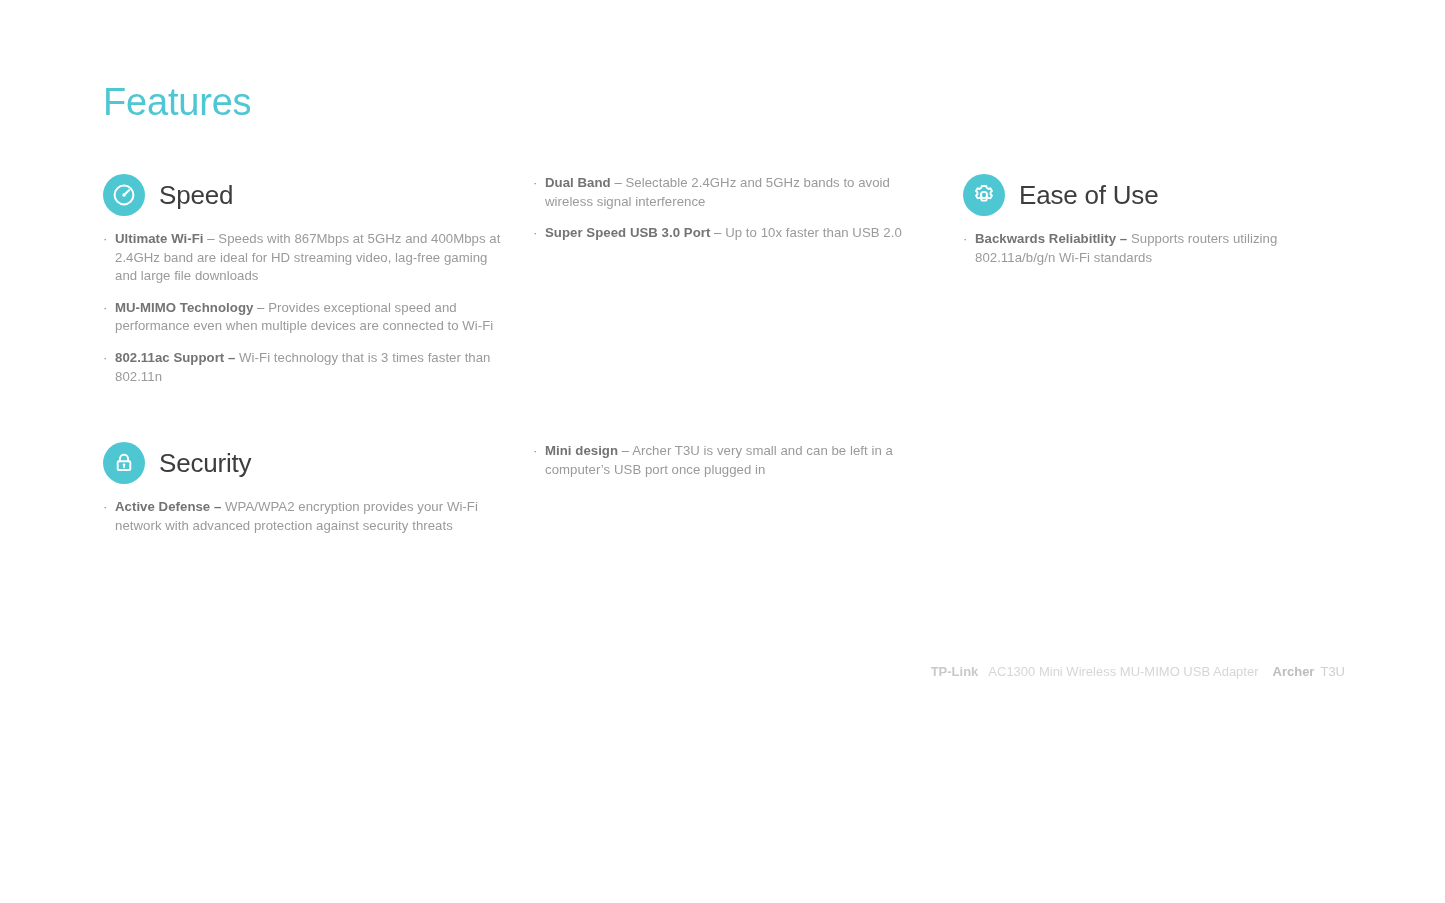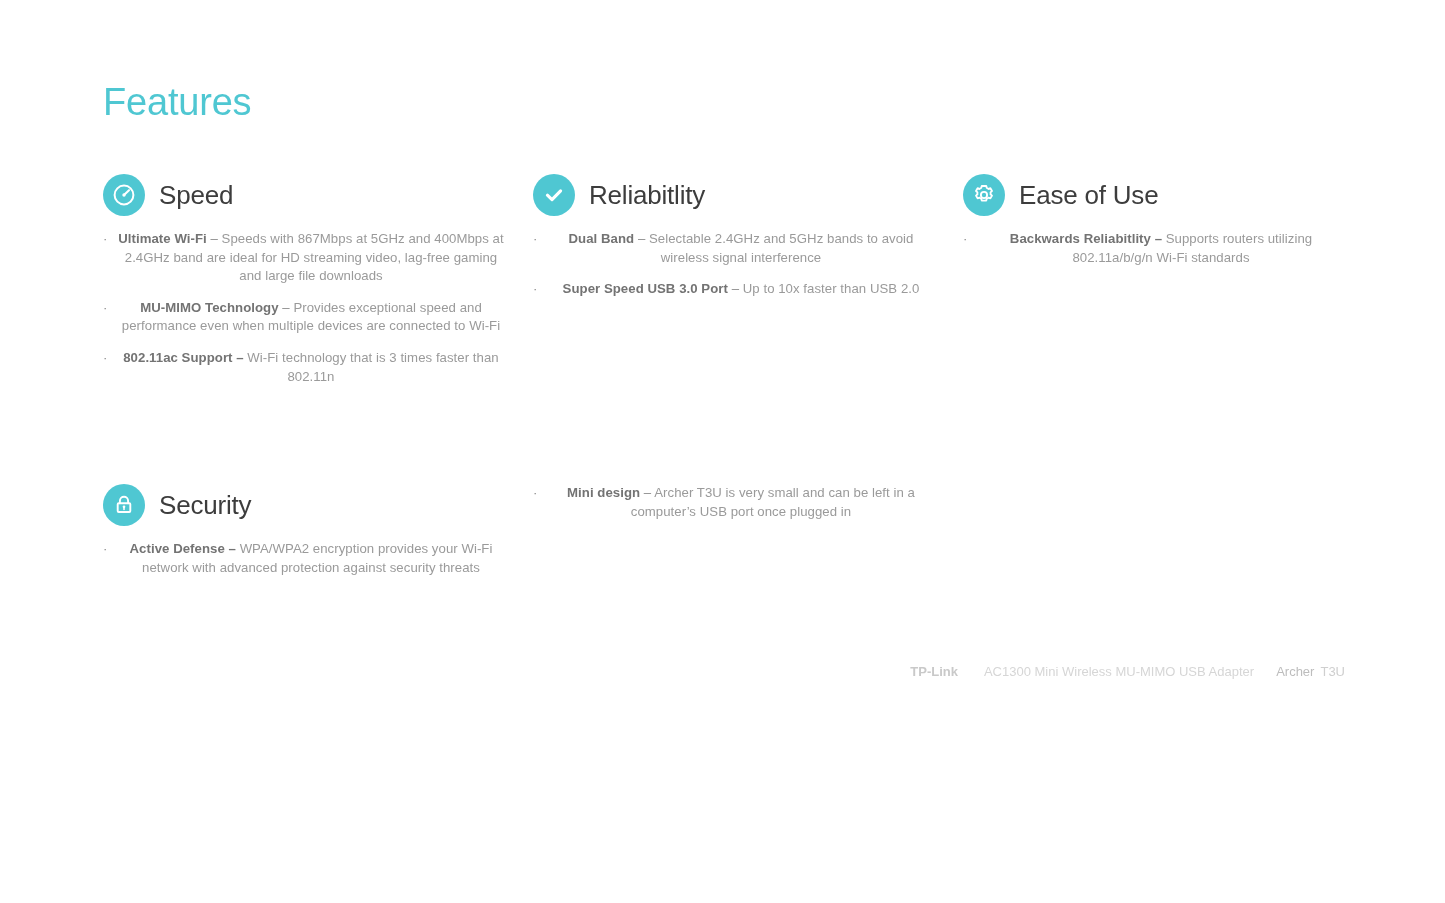--- a/index.html
+++ b/index.html
@@ -35,28 +35,27 @@
   
   .grid {
     position: absolute;
     left: 103px;
     top: 174px;
     width: 1270px;
     display: grid;
     grid-template-columns: 430px 430px 410px;
     grid-auto-rows: min-content;
     row-gap: 0;
-    text-align: center;
   }
 
   .feature {
     padding-right: 26px;
   }
 
-  .feature.row2 { margin-top: 98px; }
+  .feature.row2 { margin-top: 56px; }
 
   
   .feature-head {
     display: flex;
     align-items: center;
     gap: 14px;
     margin-bottom: 14px;
   }
 
   .icon-circle {
@@ -115,22 +114,22 @@
     right: 100px;
     bottom: 45px;
     display: flex;
     align-items: baseline;
     gap: 6px;
     font-size: 13px;
     line-height: 1;
     white-space: nowrap;
   }
   .footer .brand   { color: #c9c9c9; font-weight: 700; margin-left: 12px; }
-  .footer .product { color: #d6d6d6; font-weight: 400; margin-left: 20px; }
-  .footer .model-b { color: #bdbdbd; font-weight: 400; margin-left: 16px; }
+  .footer .product { color: #d6d6d6; font-weight: 400; margin-left: 4px; }
+  .footer .model-b { color: #bdbdbd; font-weight: 700; margin-left: 8px; }
   .footer .model-r { color: #cfcfcf; font-weight: 400; text-align: center; }
 </style>
 </head>
 <body>
 
 <div class="slide">
 
   <div class="page-title">Features</div>
 
   <div class="grid">
@@ -153,28 +152,20 @@
         <li class="bullet">
           <span class="dot">·</span><span class="lead">MU-MIMO Technology</span><span class="dash"> – </span><span class="rest">Provides exceptional speed and performance even when multiple devices are connected to Wi-Fi</span>
         </li>
         <li class="bullet">
           <span class="dot">·</span><span class="lead">802.11ac Support –</span><span class="dash"> </span><span class="rest">Wi-Fi technology that is 3 times faster than 802.11n</span>
         </li>
       </ul>
     </div>
 
     <div class="feature">
-      <div class="feature-head">
-        <span class="icon-circle">
-          <svg width="26" height="26" viewBox="0 0 26 26">
-            <path d="M6.4 13.2 L11 17.6 L19.6 8.8" fill="none" stroke="#ffffff" stroke-width="3.1" stroke-linecap="round" stroke-linejoin="round"></path>
-          </svg>
-        </span>
-        <div class="feature-title">Reliabitlity</div>
-      </div>
       <ul class="bullets">
         <li class="bullet">
           <span class="dot">·</span><span class="lead">Dual Band</span><span class="dash"> – </span><span class="rest">Selectable 2.4GHz and 5GHz bands to avoid wireless signal interference</span>
         </li>
         <li class="bullet">
           <span class="dot">·</span><span class="lead">Super Speed USB 3.0 Port</span><span class="dash"> – </span><span class="rest">Up to 10x faster than USB 2.0</span>
         </li>
       </ul>
     </div>
 

